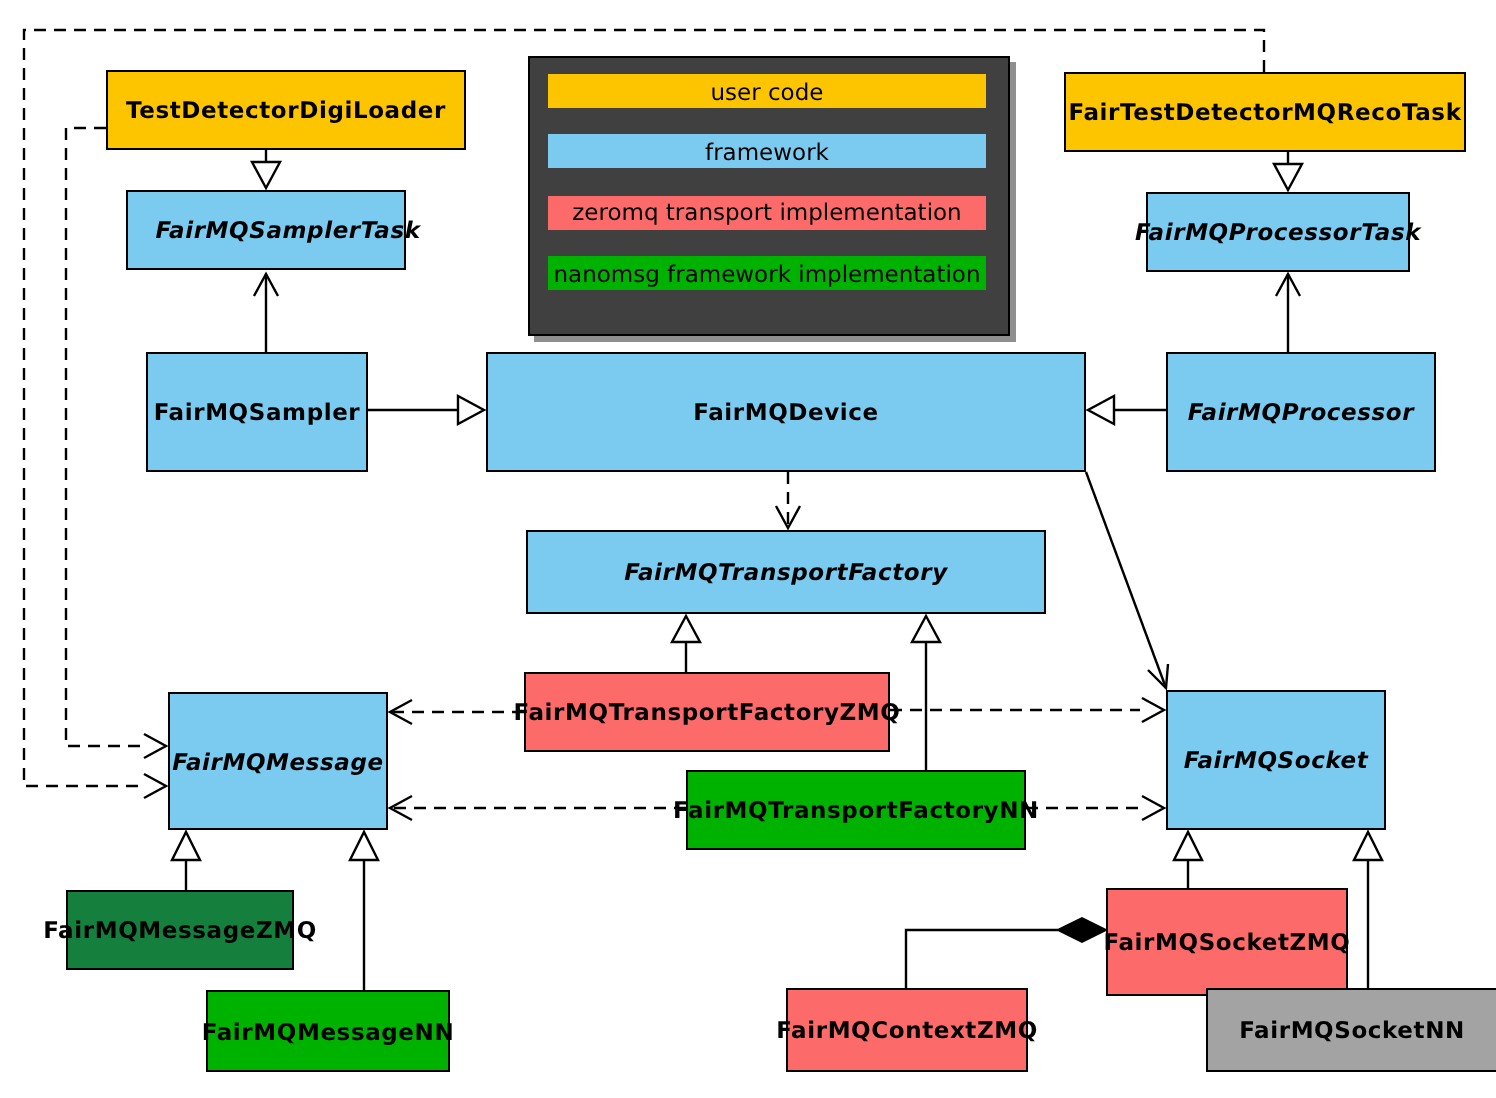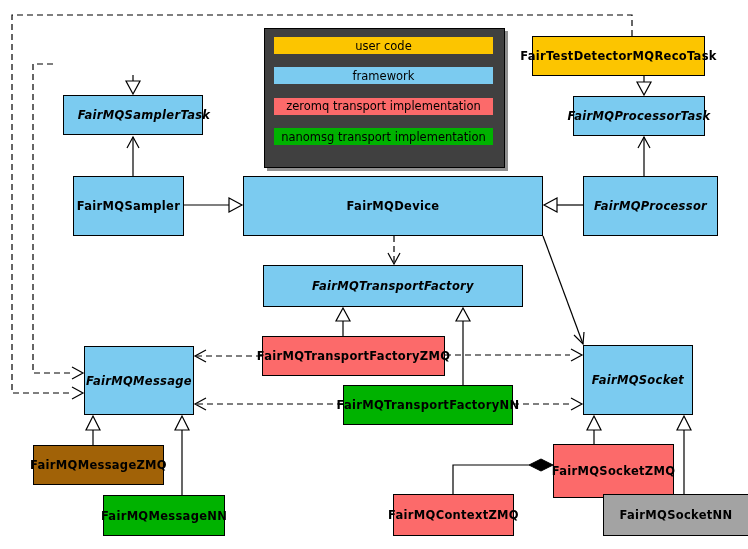--- a/index.html
+++ b/index.html
@@ -141,26 +141,29 @@
       <path class="edge" d="M453,494 L453,465 L529,465"></path>
       <polygon class="diamond" points="529,465 541,459 553,465 541,471"></polygon>
     </g>
   </svg>
 
   <div id="legend">
     <div style="position:absolute;inset:0;">
         <div class="legend-bar" style="top: 8px; background: rgb(252, 197, 0);">user code</div>
         <div class="legend-bar" style="top: 38.4px; background: rgb(123, 203, 240);">framework</div>
         <div class="legend-bar" style="top: 68.8px; background: rgb(252, 106, 106);">zeromq transport implementation</div>
-        <div class="legend-bar" style="top: 99.2px; background: rgb(0, 178, 0);">nanomsg transport implementation</div>
+        <div class="legend-bar" style="top: 99.2px; background: rgb(0, 178, 0);">nanomsg framework implementation</div>
       </div>
   </div>
 
-
-  <div class="node" style="left: 532px; top: 36px; width: 173px; height: 40px; background: rgb(252, 197, 0); text-align: center;">
+  <div class="node" style="left: 53px; top: 35px; width: 180px; height: 40px; background: rgb(252, 197, 0);">
+    <span>TestDetectorDigiLoader</span>
+  </div>
+
+  <div class="node" style="left: 532px; top: 36px; width: 201px; height: 40px; background: rgb(252, 197, 0); text-align: center;">
     <span>FairTestDetectorMQRecoTask</span>
   </div>
 
   <div class="node abstract" style="left: 63px; top: 95px; width: 140px; height: 40px; background: rgb(123, 203, 240); padding-left: 22px;">
     <span>FairMQSamplerTask</span>
   </div>
 
   <div class="node abstract" style="left: 573px; top: 96px; width: 132px; height: 40px; background: rgb(123, 203, 240);">
     <span>FairMQProcessorTask</span>
   </div>
@@ -190,21 +193,21 @@
   </div>
 
   <div class="node abstract" style="left: 84px; top: 346px; width: 110px; height: 69px; background: rgb(123, 203, 240);">
     <span>FairMQMessage</span>
   </div>
 
   <div class="node abstract" style="left: 583px; top: 345px; width: 110px; height: 70px; background: rgb(123, 203, 240);">
     <span>FairMQSocket</span>
   </div>
 
-  <div class="node" style="left: 33px; top: 445px; width: 131px; height: 40px; background: #a16207;">
+  <div class="node" style="left: 33px; top: 445px; width: 114px; height: 40px; background: #15803d;">
     <span>FairMQMessageZMQ</span>
   </div>
 
   <div class="node" style="left: 103px; top: 495px; width: 122px; height: 41px; background: rgb(0, 178, 0);">
     <span>FairMQMessageNN</span>
   </div>
 
   <div class="node" style="left: 553px; top: 444px; width: 121px; height: 54px; background: rgb(252, 106, 106);">
     <span>FairMQSocketZMQ</span>
   </div>

